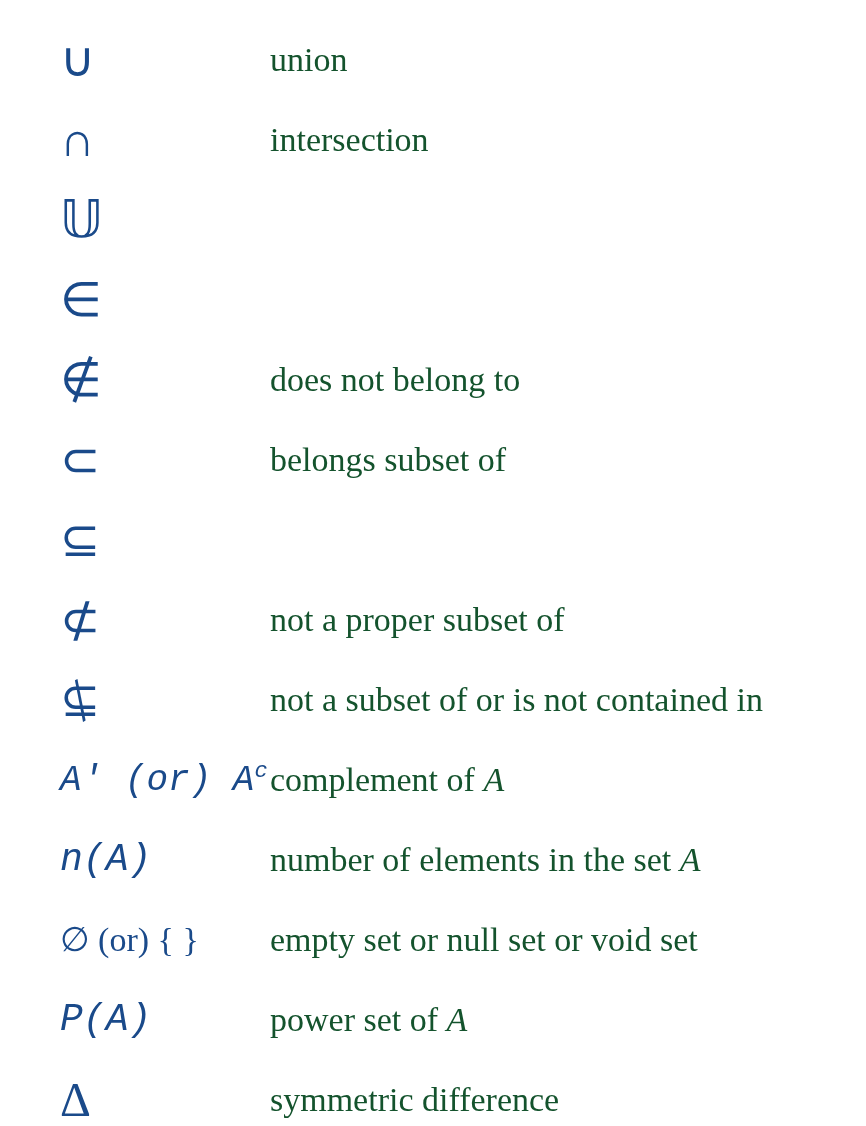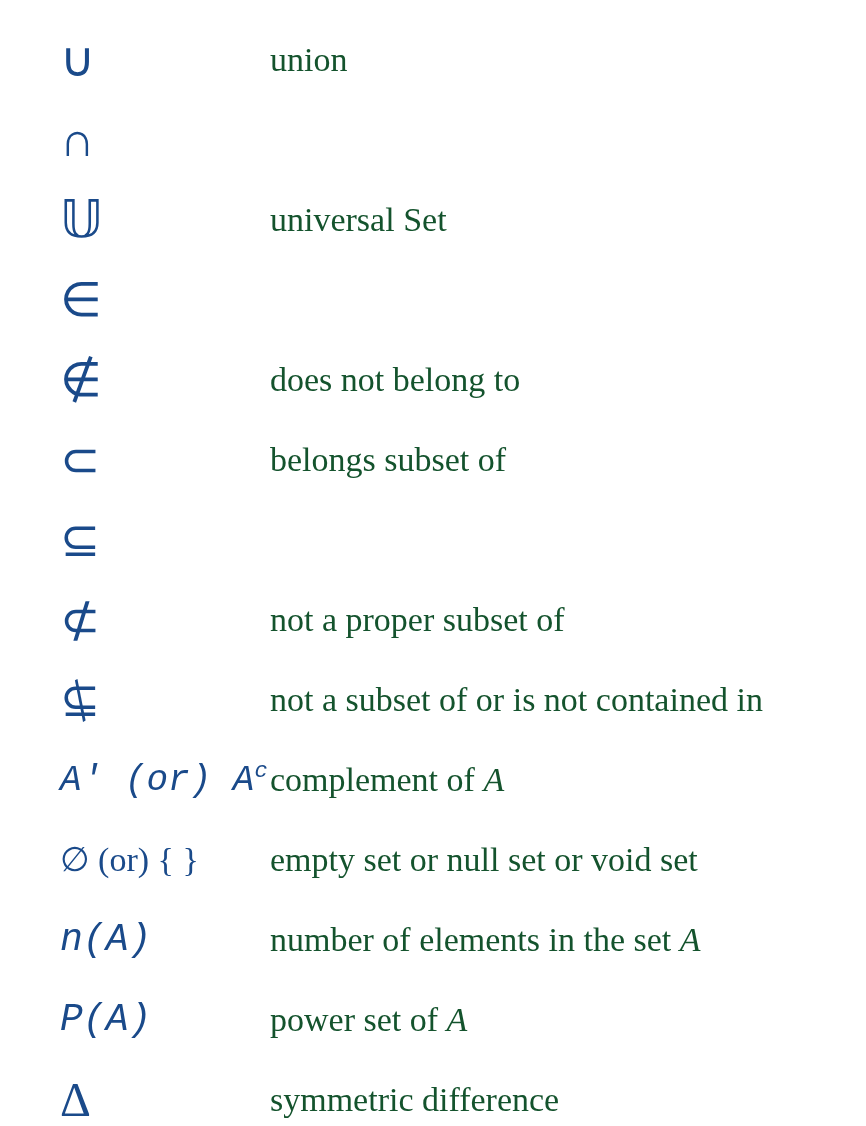--- a/index.html
+++ b/index.html
@@ -78,28 +78,28 @@
     </div>
     <div class="description-col">
       <span class="description">union</span>
     </div>
   </div>
 
   <div class="row">
     <div class="symbol-col">
       <span class="symbol">∩</span>
     </div>
+    <div class="description-col">
+      <span class="description">intersection</span>
+    </div>
   </div>
 
   <div class="row">
     <div class="symbol-col">
       <span class="symbol" style="font-size:52px;">𝕌</span>
-    </div>
-    <div class="description-col">
-      <span class="description">universal Set</span>
     </div>
   </div>
 
   <div class="row">
     <div class="symbol-col">
       <span class="symbol">∈</span>
     </div>
   </div>
 
   <div class="row">
@@ -152,33 +152,33 @@
     <div class="symbol-col">
       <span class="symbol-italic" style="font-size:36px; white-space:nowrap;"><em>A</em>′ (or) <em>A</em><sup style="font-size:22px; font-style:italic; color:#1a4a8a;">c</sup></span>
     </div>
     <div class="description-col">
       <span class="description">complement of <em>A</em></span>
     </div>
   </div>
 
   <div class="row">
     <div class="symbol-col">
-      <span class="symbol" style="font-size:34px; white-space:nowrap;">∅ (or) { }</span>
+      <span class="symbol-italic" style="font-size:38px;"><em>n</em>(<em>A</em>)</span>
     </div>
     <div class="description-col">
-      <span class="description">empty set or null set or void set</span>
+      <span class="description">number of elements in the set <em>A</em></span>
     </div>
   </div>
 
   <div class="row">
     <div class="symbol-col">
-      <span class="symbol-italic" style="font-size:38px;"><em>n</em>(<em>A</em>)</span>
+      <span class="symbol" style="font-size:34px; white-space:nowrap;">∅ (or) { }</span>
     </div>
     <div class="description-col">
-      <span class="description">number of elements in the set <em>A</em></span>
+      <span class="description">empty set or null set or void set</span>
     </div>
   </div>
 
   <div class="row">
     <div class="symbol-col">
       <span class="symbol-italic" style="font-size:38px;"><em>P</em>(<em>A</em>)</span>
     </div>
     <div class="description-col">
       <span class="description">power set of <em>A</em></span>
     </div>

